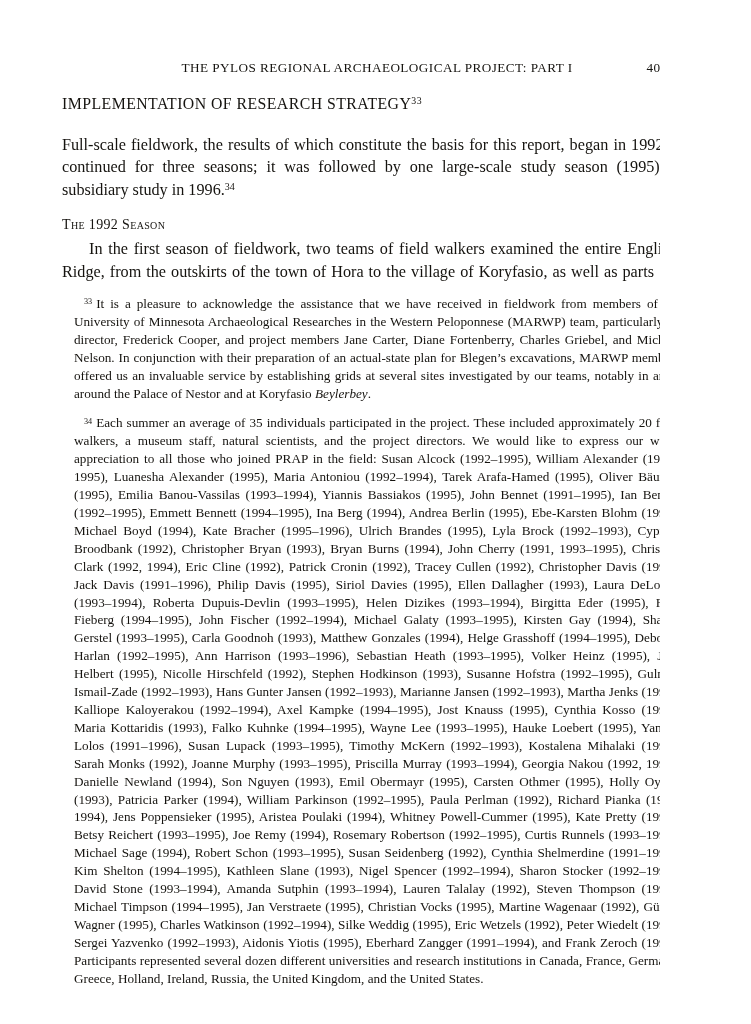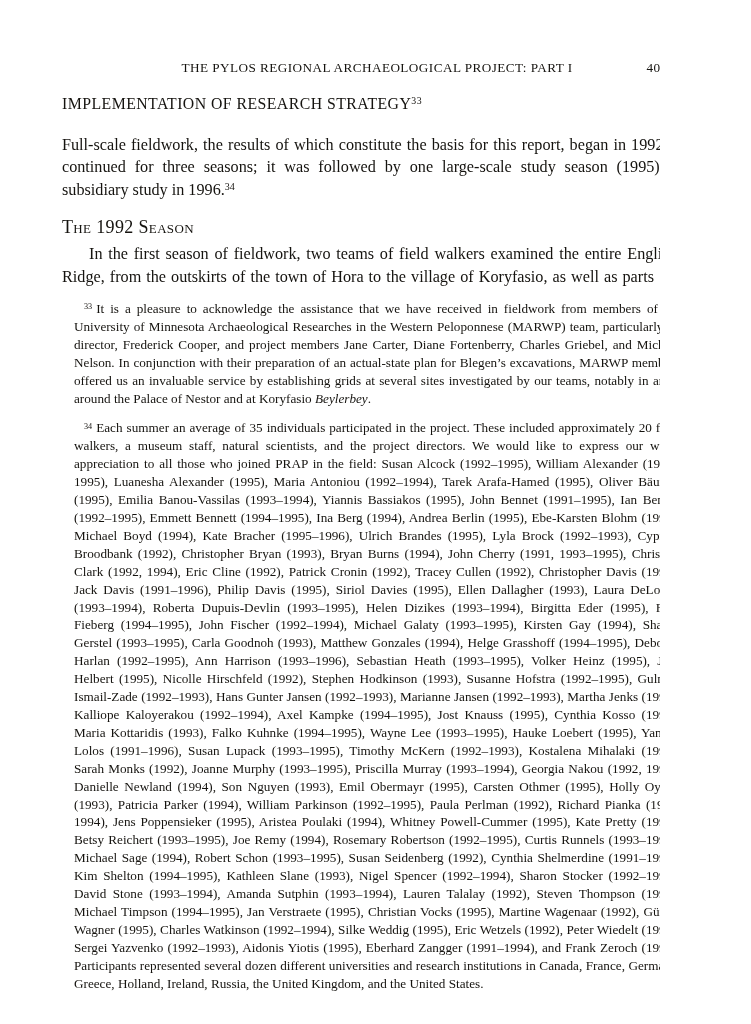--- a/index.html
+++ b/index.html
@@ -47,21 +47,21 @@
   }
   .lead-para {
     font-size: 16.2px;
     line-height: 22.4px;
     text-align: justify;
     margin: 21px 0 0 0;
   }
   .season-heading {
     font-variant: small-caps;
     font-weight: normal;
-    font-size: 18px;
+    font-size: 14px;
     letter-spacing: 0.35px;
     margin: 16px 0 0 0;
   }
   .season-para {
     font-size: 16.2px;
     line-height: 22.4px;
     text-align: justify;
     text-indent: 27px;
     margin: 5px 0 0 0;
     word-spacing: 1px;

